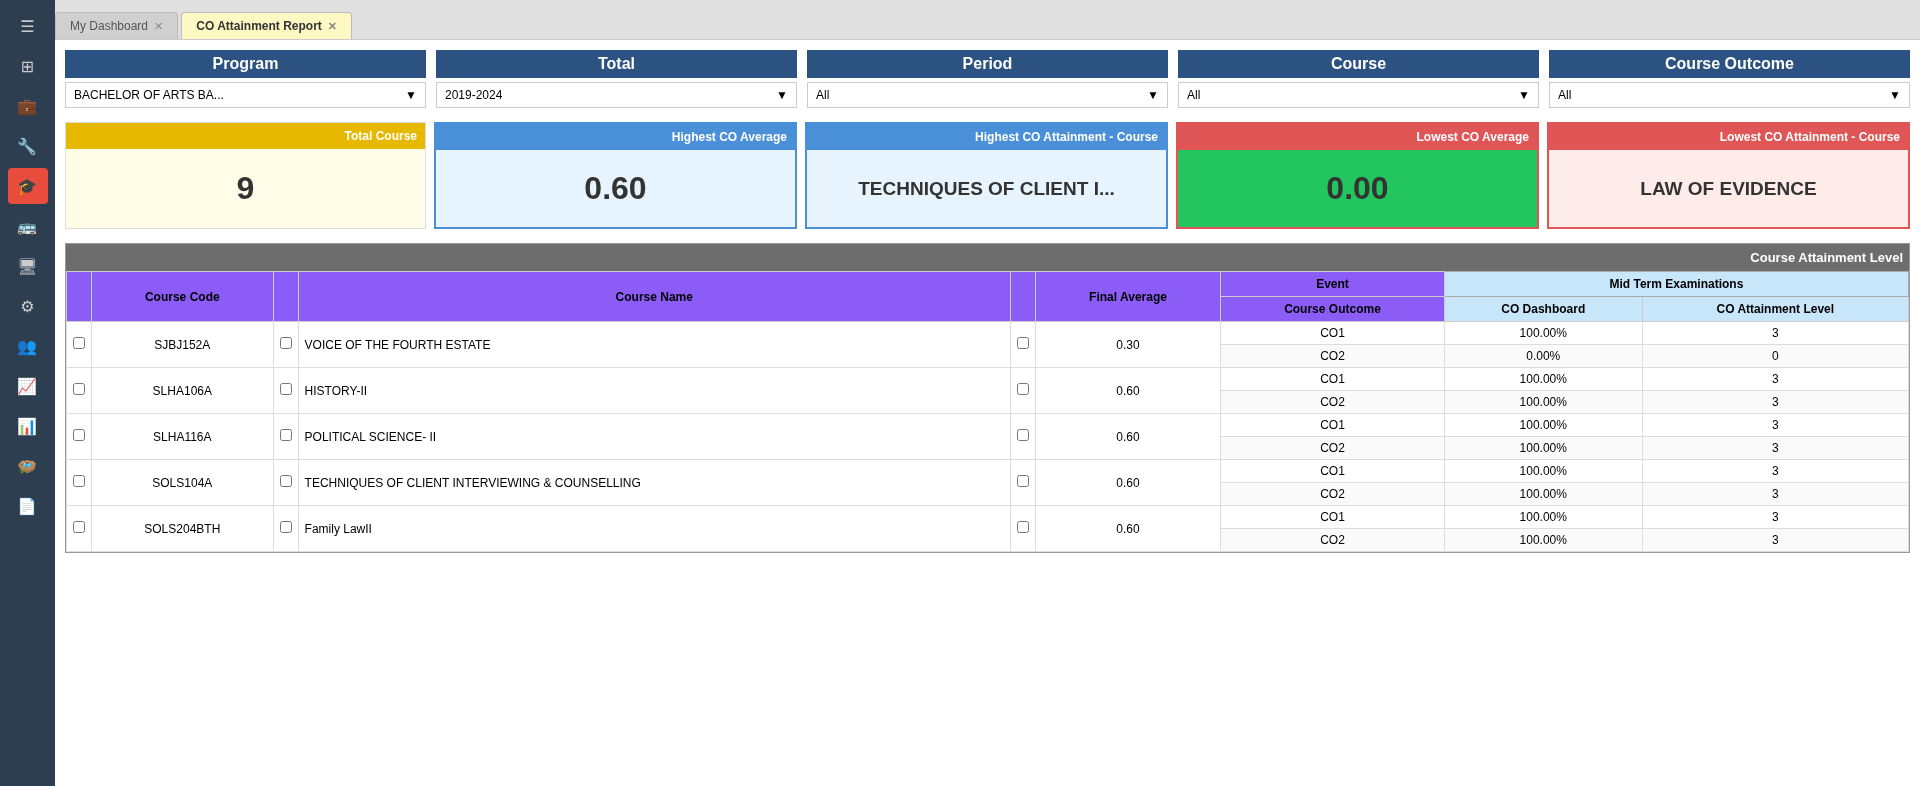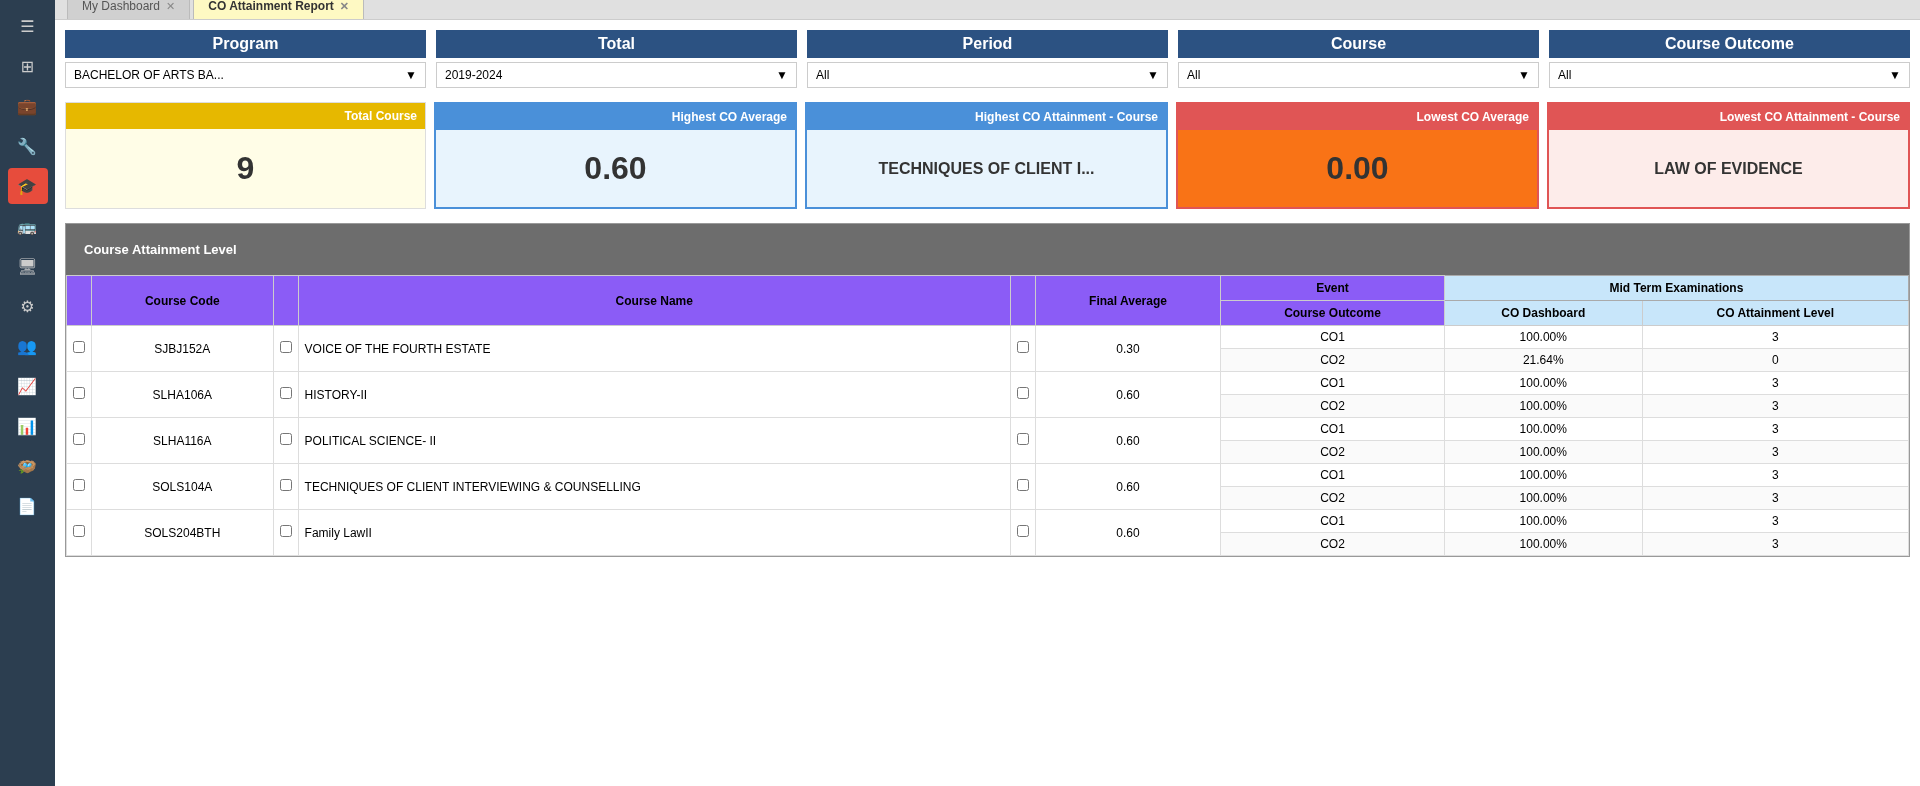--- a/index.html
+++ b/index.html
@@ -36,23 +36,22 @@
       flex-direction: column;
       overflow: hidden;
       background: #f5f5f5;
     }
 
     
     .tab-bar {
       display: flex;
       background: #e0e0e0;
       border-bottom: 1px solid #ccc;
-      height: 20px;
+      height: 40px;
       align-items: flex-end;
-      padding-left: 12px;
     }
     .tab {
       padding: 6px 14px;
       background: #d0d0d0;
       border: 1px solid #bbb;
       border-bottom: none;
       cursor: pointer;
       font-size: 12px;
       color: #555;
       border-radius: 4px 4px 0 0;
@@ -135,44 +134,44 @@
       display: flex;
       align-items: center;
       justify-content: center;
       font-size: 32px;
       font-weight: bold;
       color: #333;
       padding: 20px 10px;
       min-height: 70px;
     }
     .card-value.text {
-      font-size: 16px;
+      font-size: 19px;
       font-weight: bold;
       text-align: center;
     }
     .card.total .card-title { background: #e6b800; }
     .card.total { background: #fffde7; }
     .card.highest-avg .card-title { background: #4a90d9; }
     .card.highest-avg { background: #e8f4fd; border: 2px solid #4a90d9; }
     .card.highest-course .card-title { background: #4a90d9; }
     .card.highest-course { background: #e8f4fd; border: 2px solid #4a90d9; }
     .card.lowest-avg .card-title { background: #e05555; }
-    .card.lowest-avg { background: #f97316; border: 2px solid #e05555; }
+    .card.lowest-avg { background: #22c55e; border: 2px solid #e05555; }
     .card.lowest-course .card-title { background: #e05555; }
     .card.lowest-course { background: #fdecea; border: 2px solid #e05555; }
 
     
     .table-section {
       border: 1px solid #999;
     }
     .table-header-bar {
       background: #6d6d6d;
       color: white;
-      text-align: left;
-      padding: 18px;
+      text-align: right;
+      padding: 6px;
       font-size: 13px;
       font-weight: bold;
     }
     .data-table {
       width: 100%;
       border-collapse: collapse;
       font-size: 12px;
     }
     .data-table th {
       background: #8b5cf6;
@@ -330,21 +329,21 @@
                 <td rowspan="2"><input type="checkbox" style="width: 12px; height: 12px;"></td>
                 <td rowspan="2" style="text-align: left;">VOICE OF THE FOURTH ESTATE</td>
                 <td rowspan="2"><input type="checkbox" style="width: 12px; height: 12px;"></td>
                 <td rowspan="2">0.30</td>
                 <td>CO1</td>
                 <td>100.00%</td>
                 <td>3</td>
               </tr>
               <tr>
                 <td>CO2</td>
-                <td>21.64%</td>
+                <td>0.00%</td>
                 <td>0</td>
               </tr>
               <tr>
                 <td rowspan="2"><input type="checkbox" style="width: 12px; height: 12px;"></td>
                 <td rowspan="2">SLHA106A</td>
                 <td rowspan="2"><input type="checkbox" style="width: 12px; height: 12px;"></td>
                 <td rowspan="2" style="text-align: left;">HISTORY-II</td>
                 <td rowspan="2"><input type="checkbox" style="width: 12px; height: 12px;"></td>
                 <td rowspan="2">0.60</td>
                 <td>CO1</td>

